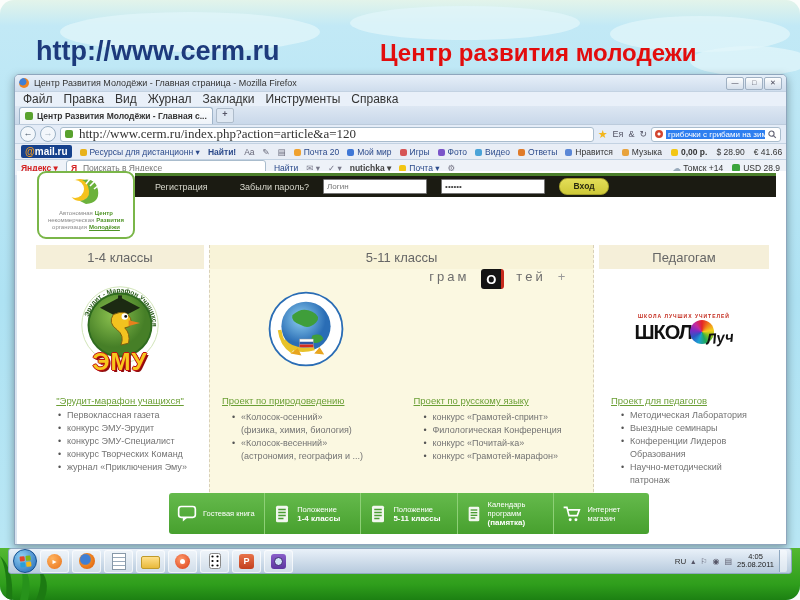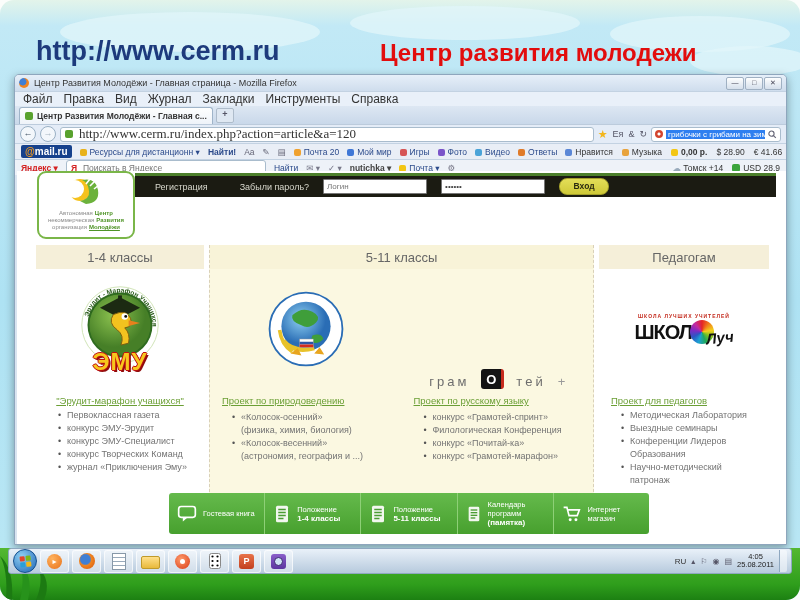--- a/index.html
+++ b/index.html
@@ -75,21 +75,21 @@
   .list{margin:3px 0 0 0;padding:0 8px 0 22px;}
   .li{position:relative;font-size:9px;line-height:13px;color:#737373;padding-left:9px;}
   .li::before{content:"•";position:absolute;left:0;color:#555;}
   .li.nob{padding-left:9px;}
   .li.nob::before{content:"";}
   .logo-zone{height:120px;display:flex;align-items:center;justify-content:center;flex-direction:column;}
   .emu-txt{margin-top:-20px;font-size:24px;font-weight:bold;color:#f7c71d;letter-spacing:1px;z-index:2;
     text-shadow:-1px 0 #c01010,1px 0 #c01010,0 -1px #c01010,0 1px #c01010,2px 2px #8e0d0d;}
   .sub2{display:flex;height:228px;}
   .sub{flex:1;display:flex;flex-direction:column;}
-  .gram{display:flex;align-items:flex-end;justify-content:center;gap:12px;height:120px;font-size:13px;color:#6d6d6d;letter-spacing:3px;}
+  .gram{display:flex;align-items:flex-start;justify-content:center;gap:12px;height:120px;font-size:13px;color:#6d6d6d;letter-spacing:3px;}
   .gram .o{width:20px;height:20px;background:#141414;color:#fff;border-radius:3px;font-size:13px;font-weight:bold;
     display:flex;align-items:center;justify-content:center;letter-spacing:0;border-right:3px solid #c62a1d;}
   .gram .plus{color:#9a9a9a;letter-spacing:0;}
   .shkola{height:120px;display:flex;flex-direction:column;align-items:center;justify-content:center;}
   .shk-top{font-size:5px;letter-spacing:1px;color:#c42a1d;font-weight:bold;}
   .shk-row{display:flex;align-items:center;}
   .shk-main{font-size:20px;font-weight:900;color:#111;letter-spacing:-1px;}
   .fan{width:24px;height:24px;border-radius:50%;margin-left:-2px;
     background:conic-gradient(#e42525,#f07f1a,#f3d11d,#7cc122,#1fa85c,#1d9fd4,#2b56c4,#7b2bc4,#c42ba0,#e42525);}
   .shk-script{font-size:15px;font-style:italic;font-weight:bold;color:#111;margin-left:-8px;margin-top:10px;transform:rotate(-6deg);}

